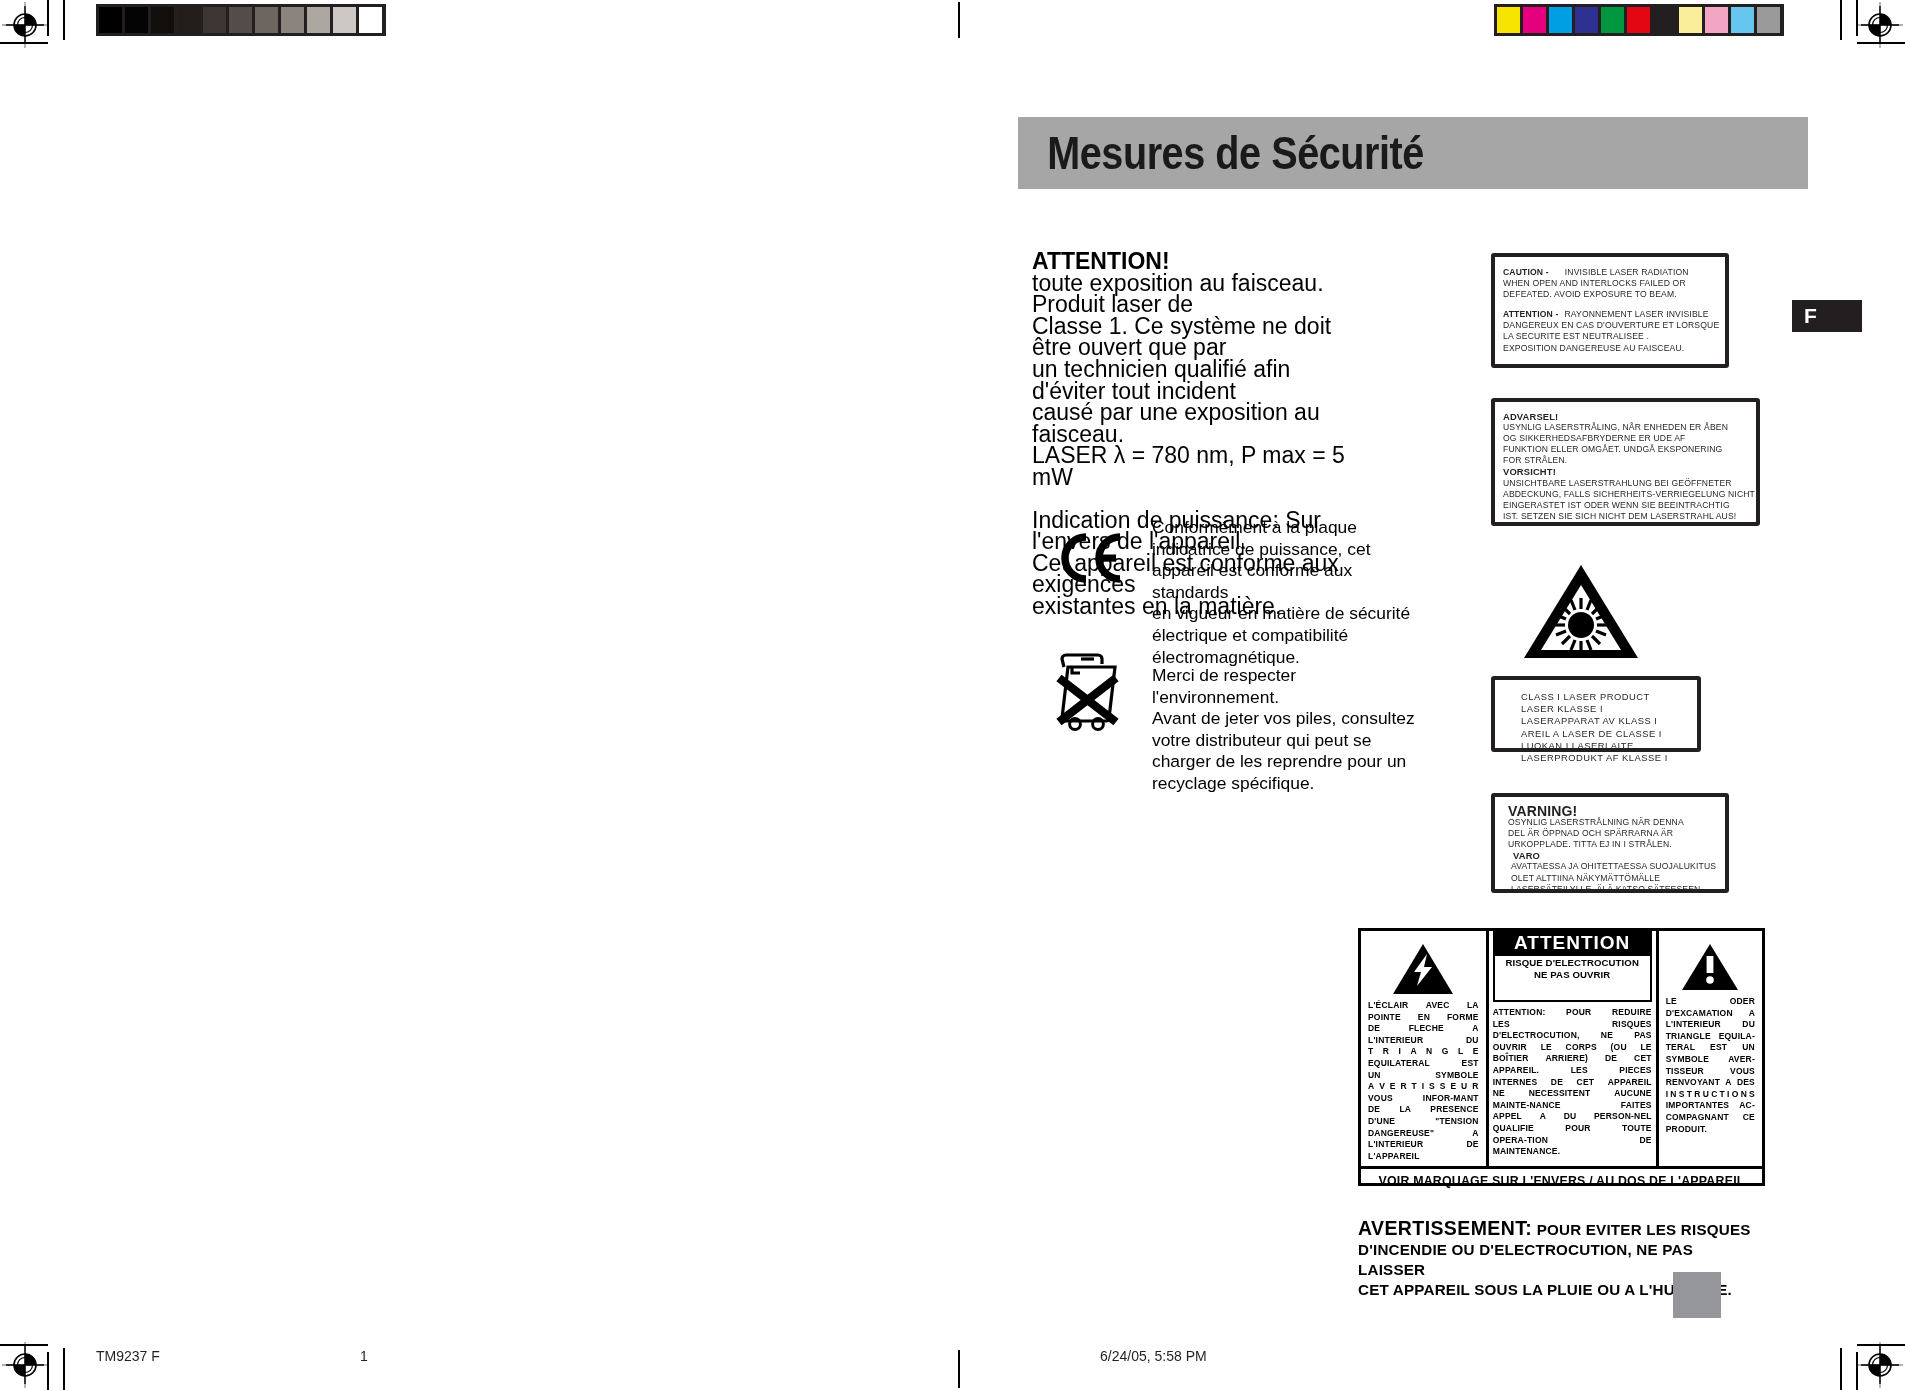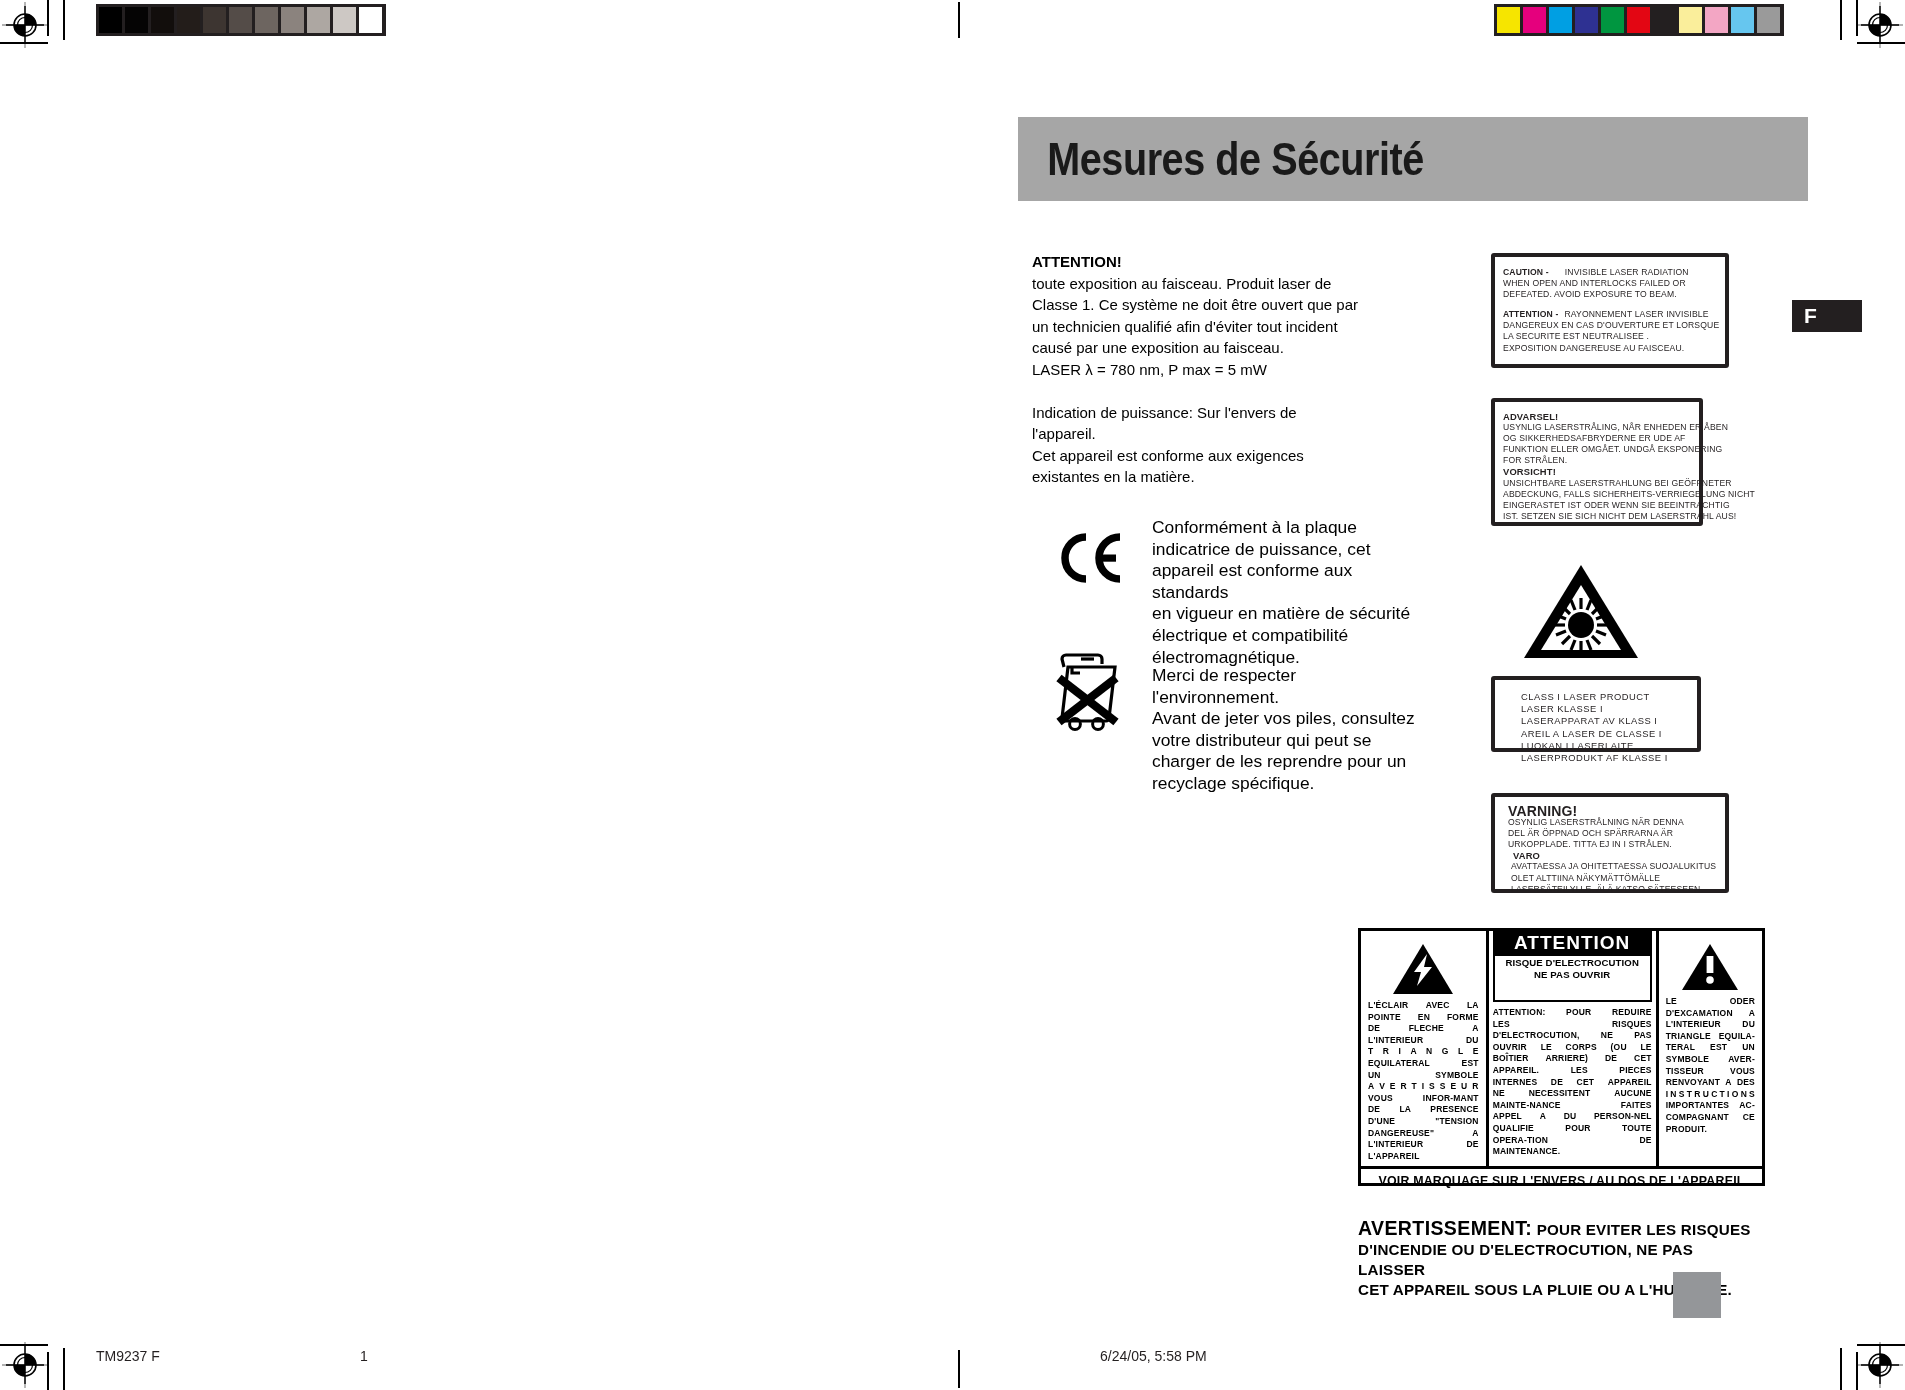--- a/index.html
+++ b/index.html
@@ -43,21 +43,21 @@
     font-family:"Liberation Sans", sans-serif;
     font-size:46px;font-weight:bold;
     letter-spacing:-0.5px;
     transform:scaleX(.86);
     transform-origin:left center;
     color:#1a1a1a;
   }
 
   
   .bodytext{
-    font-size:15px;
+    font-size:23px;
     line-height:21.6px;
     color:#000;
     width:330px;
   }
   .para{margin:0 0 0 0;}
   .spacer{height:21px;}
 
   .sidecol{
     font-size:17.4px;
     line-height:21.6px;
@@ -256,21 +256,21 @@
     <div class="patch" style="background: rgb(250, 238, 155);"></div>
     <div class="patch" style="background: rgb(243, 166, 196);"></div>
     <div class="patch" style="background: rgb(102, 198, 239);"></div>
     <div class="patch" style="background: rgb(154, 154, 154);"></div>
   </div>
 
 <div class="abs langtab" style="left:1792px;top:300px;width:70px;height:32px;">
   <span>F</span>
 </div>
 
-<div class="abs banner" style="left:1018px;top:117px;width:790px;height:84px;">
+<div class="abs banner" style="left:1018px;top:117px;width:790px;height:72px;">
   <h1>Mesures de Sécurité</h1>
 </div>
 
 <div class="abs bodytext" style="left:1032px;top:251px;">
   <div class="para" style="font-weight:bold;"><span>ATTENTION!</span></div>
   <div class="para" id="laserPara">
       <div>toute exposition au faisceau. Produit laser de</div>
       <div>Classe 1. Ce système ne doit être ouvert que par</div>
       <div>un technicien qualifié afin d'éviter tout incident</div>
       <div>causé par une exposition au faisceau.</div>
@@ -328,21 +328,21 @@
     <div class="ln">WHEN OPEN AND INTERLOCKS FAILED OR</div>
     <div class="ln">DEFEATED.  AVOID EXPOSURE TO BEAM.</div>
     <div style="height:9px;"></div>
     <div class="ln"><span class="hd">ATTENTION -</span><span style="padding-left:6px;">RAYONNEMENT LASER  INVISIBLE</span></div>
     <div class="ln">DANGEREUX EN CAS D'OUVERTURE ET LORSQUE</div>
     <div class="ln">LA SECURITE EST NEUTRALISEE .</div>
     <div class="ln">EXPOSITION DANGEREUSE AU FAISCEAU.</div>
   </div>
 </div>
 
-<div class="abs labelbox" style="left:1491px;top:398px;width:212px;height:128px;">
+<div class="abs labelbox" style="left:1491px;top:398px;width:269px;height:128px;">
   <div class="lbl-txt" style="padding:9px 8px 0 8px;">
     <div class="hd" style="font-size:9.4px;">ADVARSEL!</div>
     <div id="advarselLines1">
         <div class="ln">USYNLIG LASERSTRÅLING, NÅR ENHEDEN ER ÅBEN</div>
         <div class="ln">OG SIKKERHEDSAFBRYDERNE ER UDE AF</div>
         <div class="ln">FUNKTION ELLER OMGÅET. UNDGÅ EKSPONERING</div>
         <div class="ln">FOR STRÅLEN.</div>
       </div>
     <div class="hd" style="font-size:9.4px;">VORSICHT!</div>
     <div id="advarselLines2">

